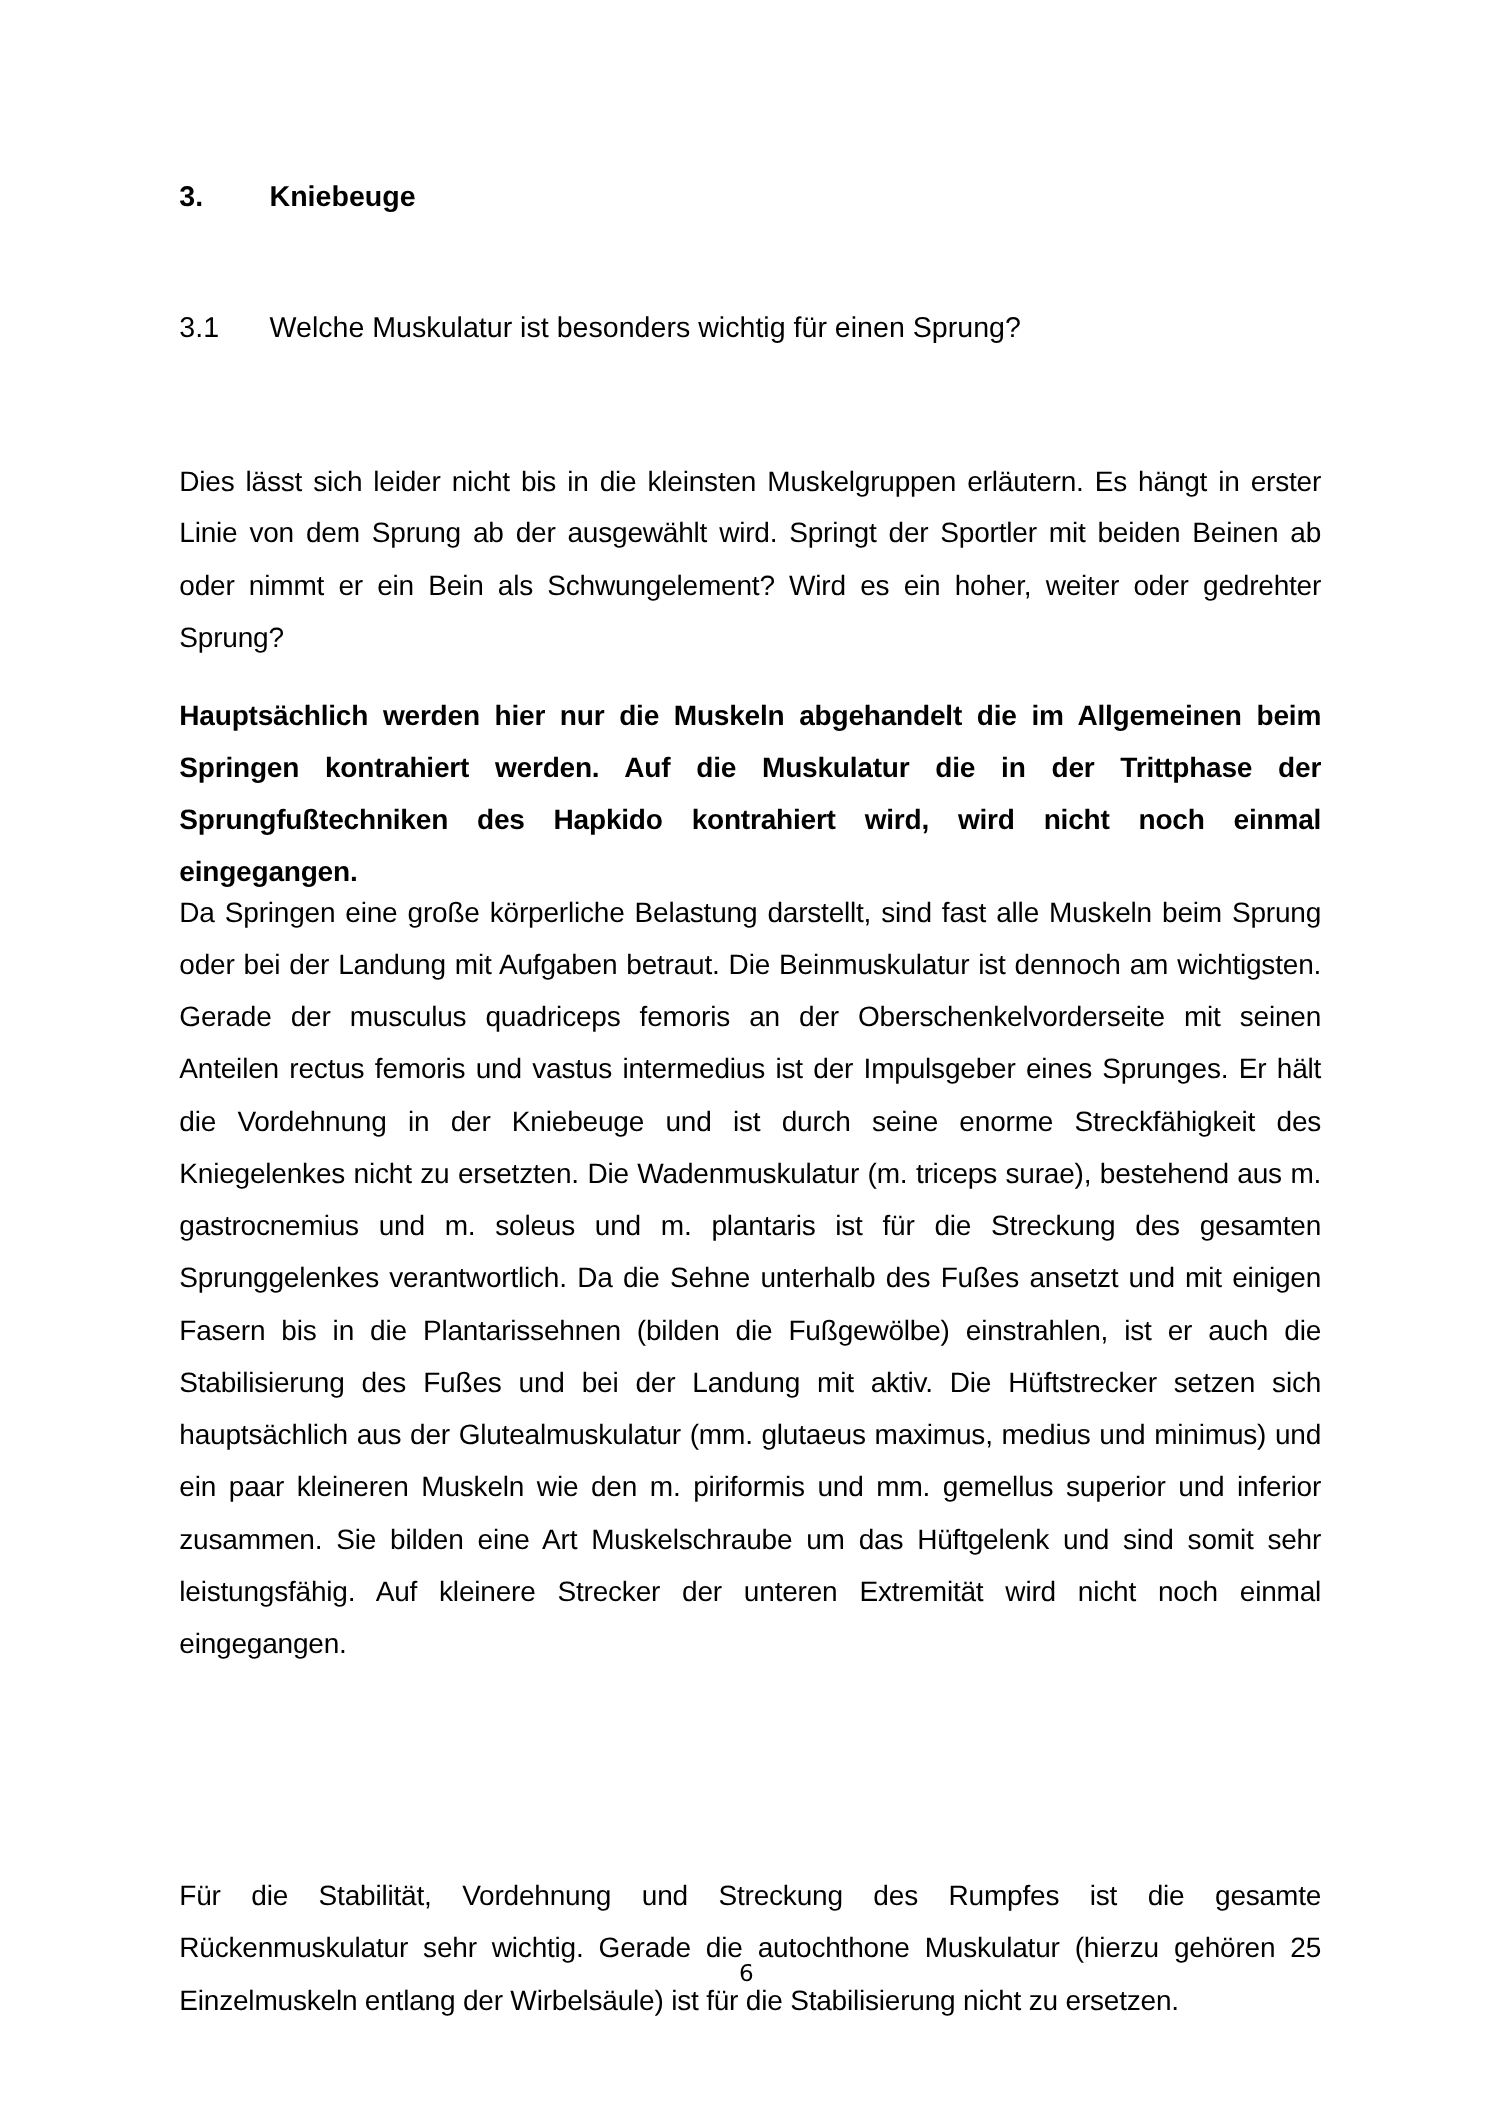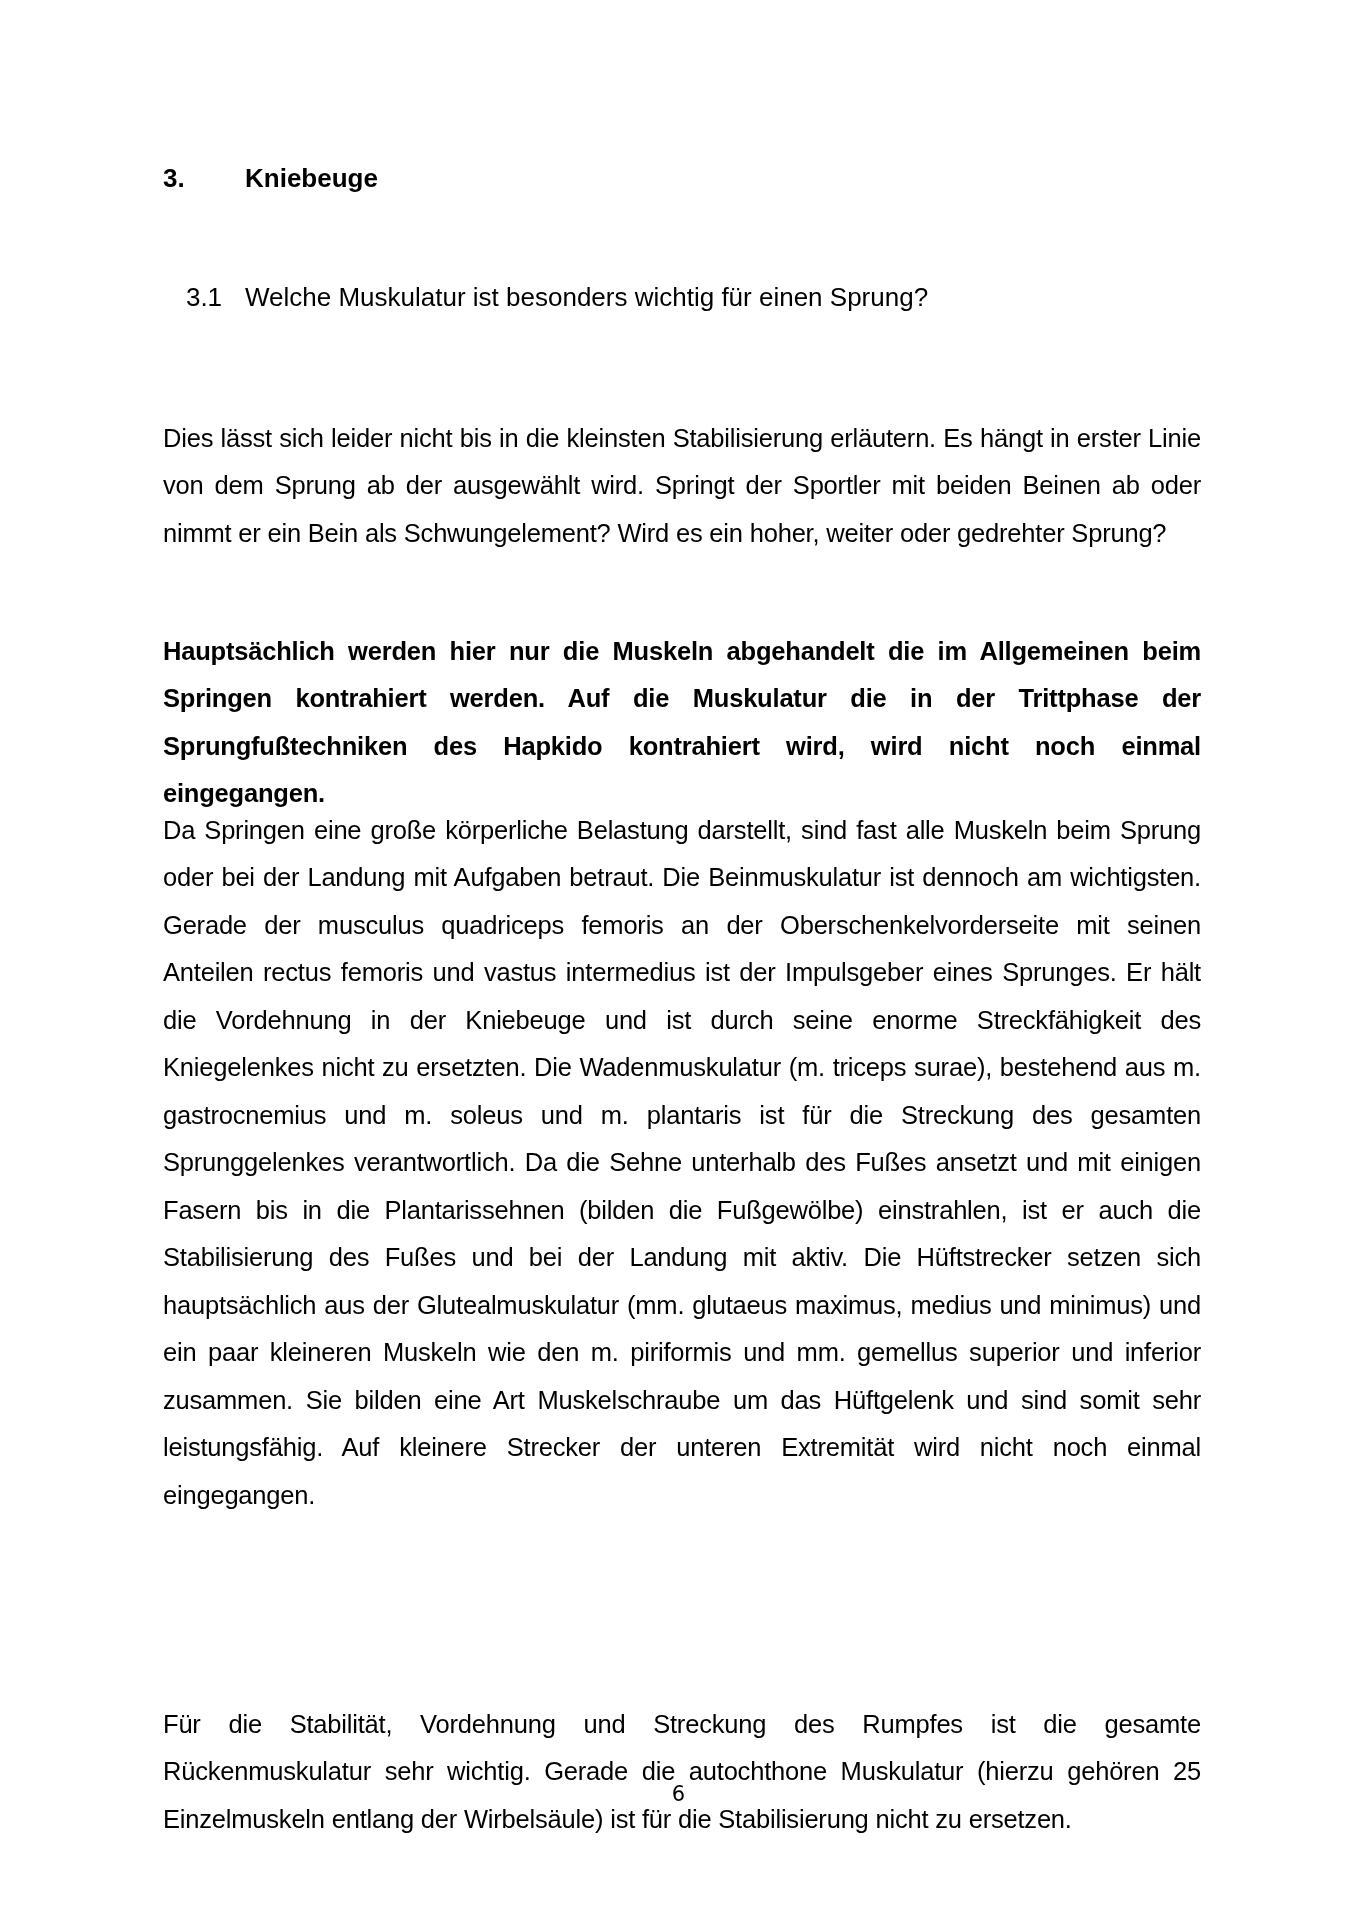--- a/index.html
+++ b/index.html
@@ -9,21 +9,21 @@
     position: absolute; left: 163px; top: 160px;
     font-family: "Liberation Sans", sans-serif; font-weight: bold; font-size: 26px;
     display: flex; line-height: 36px;
   }
   .h1 .num { width: 82px; }
   .h2 {
     position: absolute; left: 163px; top: 279px;
     font-family: "Liberation Sans", sans-serif; font-size: 26px; line-height: 36px;
     display: flex;
   }
-  .h2 .num { width: 82px; text-align: center; }
+  .h2 .num { width: 82px; }
   .para {
     position: absolute; left: 163px; width: 1038px;
     font-family: "Liberation Sans", sans-serif; font-size: 25.5px; line-height: 47.5px;
     text-align: justify; letter-spacing: -0.2px;
   }
   .p1 { top: 389px; }
   .p2 { top: 602px; font-weight: bold; }
   .p3 { top: 781px; }
   .p4 { top: 1675px; }
   .pagenum {
@@ -38,19 +38,19 @@
   <div class="h1">
     <span class="num">3.</span>
     <span>Kniebeuge</span>
   </div>
 
   <div class="h2">
     <span class="num">3.1</span>
     <span>Welche Muskulatur ist besonders wichtig für einen Sprung?</span>
   </div>
 
-  <p class="para p1">Dies lässt sich leider nicht bis in die kleinsten Stabilisierung erläutern. Es hängt in erster Linie von dem Sprung ab der ausgewählt wird. Springt der Sportler mit beiden Beinen ab oder nimmt er ein Bein als Schwungelement? Wird es ein hoher, weiter oder gedrehter Sprung?</p>
+  <p class="para p1">Dies lässt sich leider nicht bis in die kleinsten Muskelgruppen erläutern. Es hängt in erster Linie von dem Sprung ab der ausgewählt wird. Springt der Sportler mit beiden Beinen ab oder nimmt er ein Bein als Schwungelement? Wird es ein hoher, weiter oder gedrehter Sprung?</p>
   <p class="para p2">Hauptsächlich werden hier nur die Muskeln abgehandelt die im Allgemeinen beim Springen kontrahiert werden. Auf die Muskulatur die in der Trittphase der Sprungfußtechniken des Hapkido kontrahiert wird, wird nicht noch einmal eingegangen.</p>
   <p class="para p3">Da Springen eine große körperliche Belastung darstellt, sind fast alle Muskeln beim Sprung oder bei der Landung mit Aufgaben betraut. Die Beinmuskulatur ist dennoch am wichtigsten. Gerade der musculus quadriceps femoris an der Oberschenkelvorderseite mit seinen Anteilen rectus femoris und vastus intermedius ist der Impulsgeber eines Sprunges. Er hält die Vordehnung in der Kniebeuge und ist durch seine enorme Streckfähigkeit des Kniegelenkes nicht zu ersetzten. Die Wadenmuskulatur (m. triceps surae), bestehend aus m. gastrocnemius und m. soleus und m. plantaris ist für die Streckung des gesamten Sprunggelenkes verantwortlich. Da die Sehne unterhalb des Fußes ansetzt und mit einigen Fasern bis in die Plantarissehnen (bilden die Fußgewölbe) einstrahlen, ist er auch die Stabilisierung des Fußes und bei der Landung mit aktiv. Die Hüftstrecker setzen sich hauptsächlich aus der Glutealmuskulatur  (mm. glutaeus maximus, medius und minimus) und ein paar kleineren Muskeln wie den m. piriformis und mm. gemellus superior und inferior zusammen. Sie bilden eine Art Muskelschraube um das Hüftgelenk und sind somit sehr leistungsfähig. Auf kleinere Strecker der unteren Extremität wird nicht noch einmal eingegangen.</p>
   <p class="para p4">Für die Stabilität, Vordehnung und Streckung des Rumpfes ist die gesamte Rückenmuskulatur sehr wichtig. Gerade die autochthone Muskulatur (hierzu gehören 25 Einzelmuskeln entlang der Wirbelsäule) ist für die Stabilisierung nicht zu ersetzen.</p>
 
   <div class="pagenum">6</div>
 </div>
 
 </body></html>

